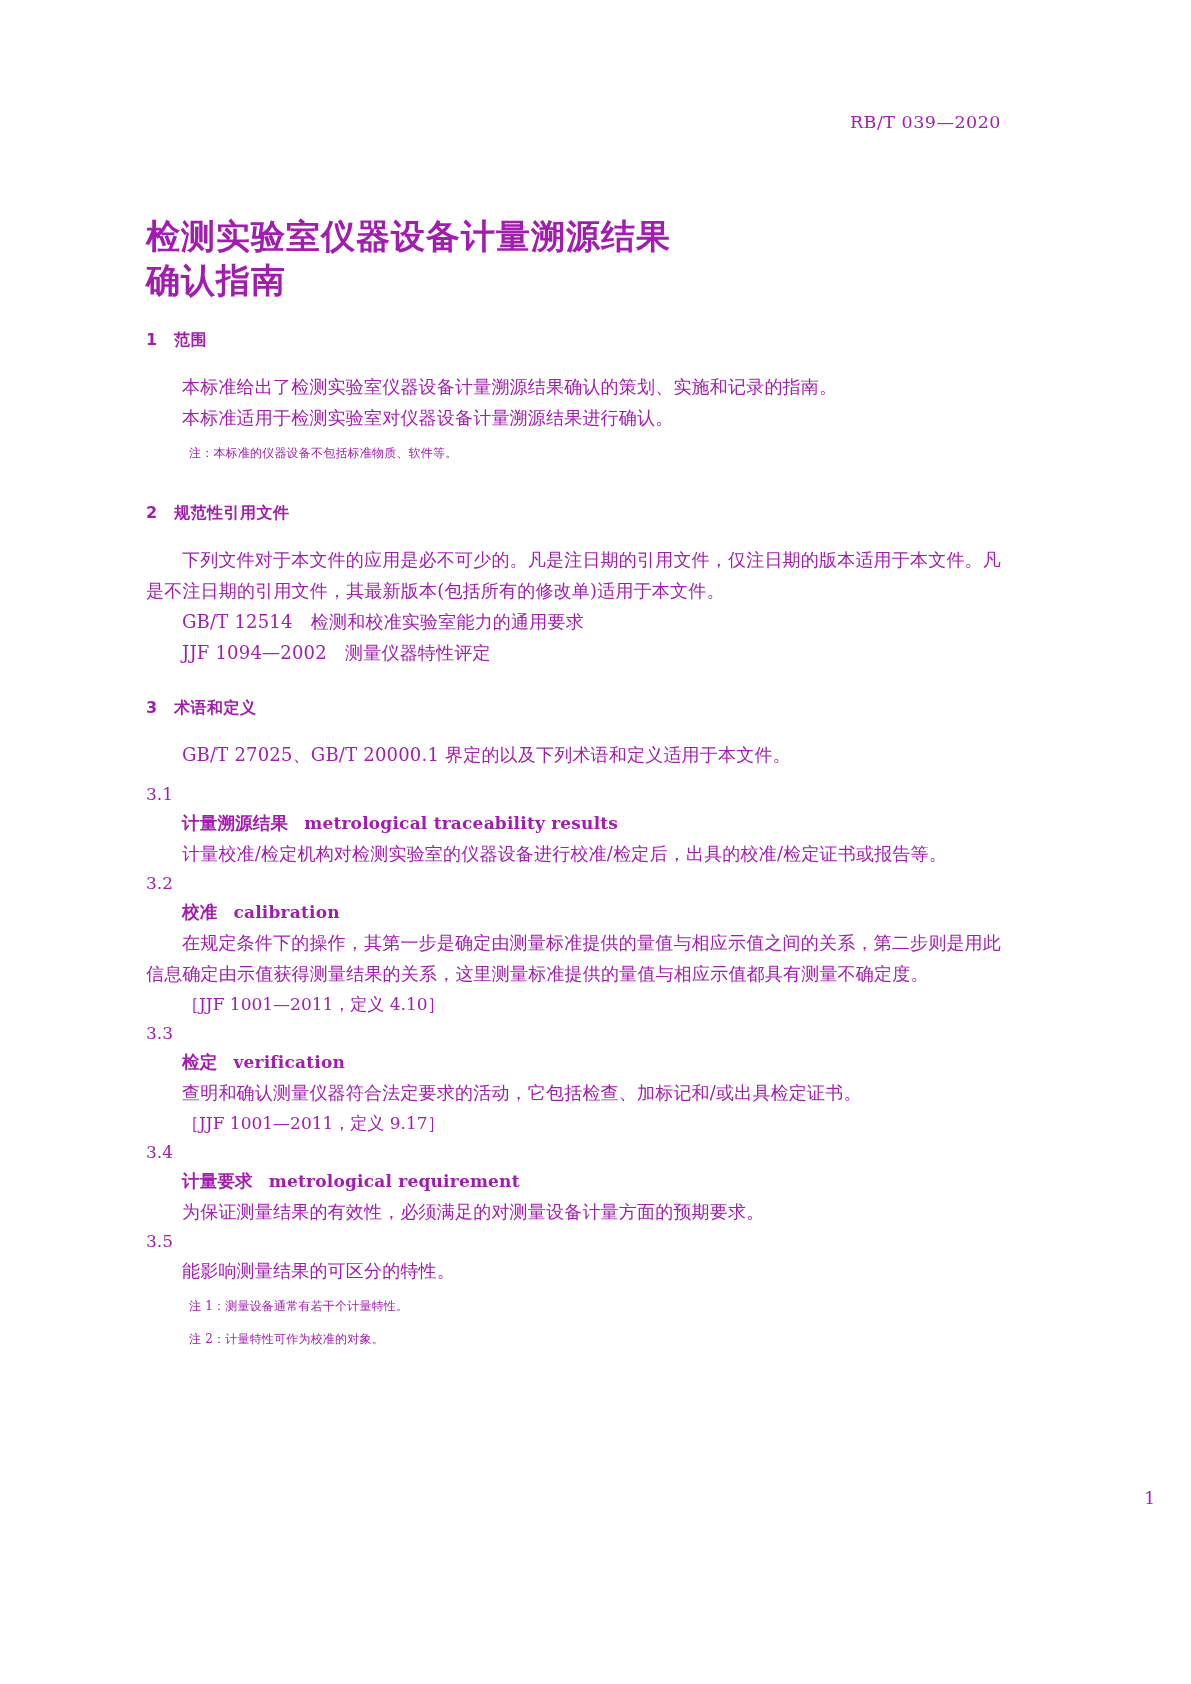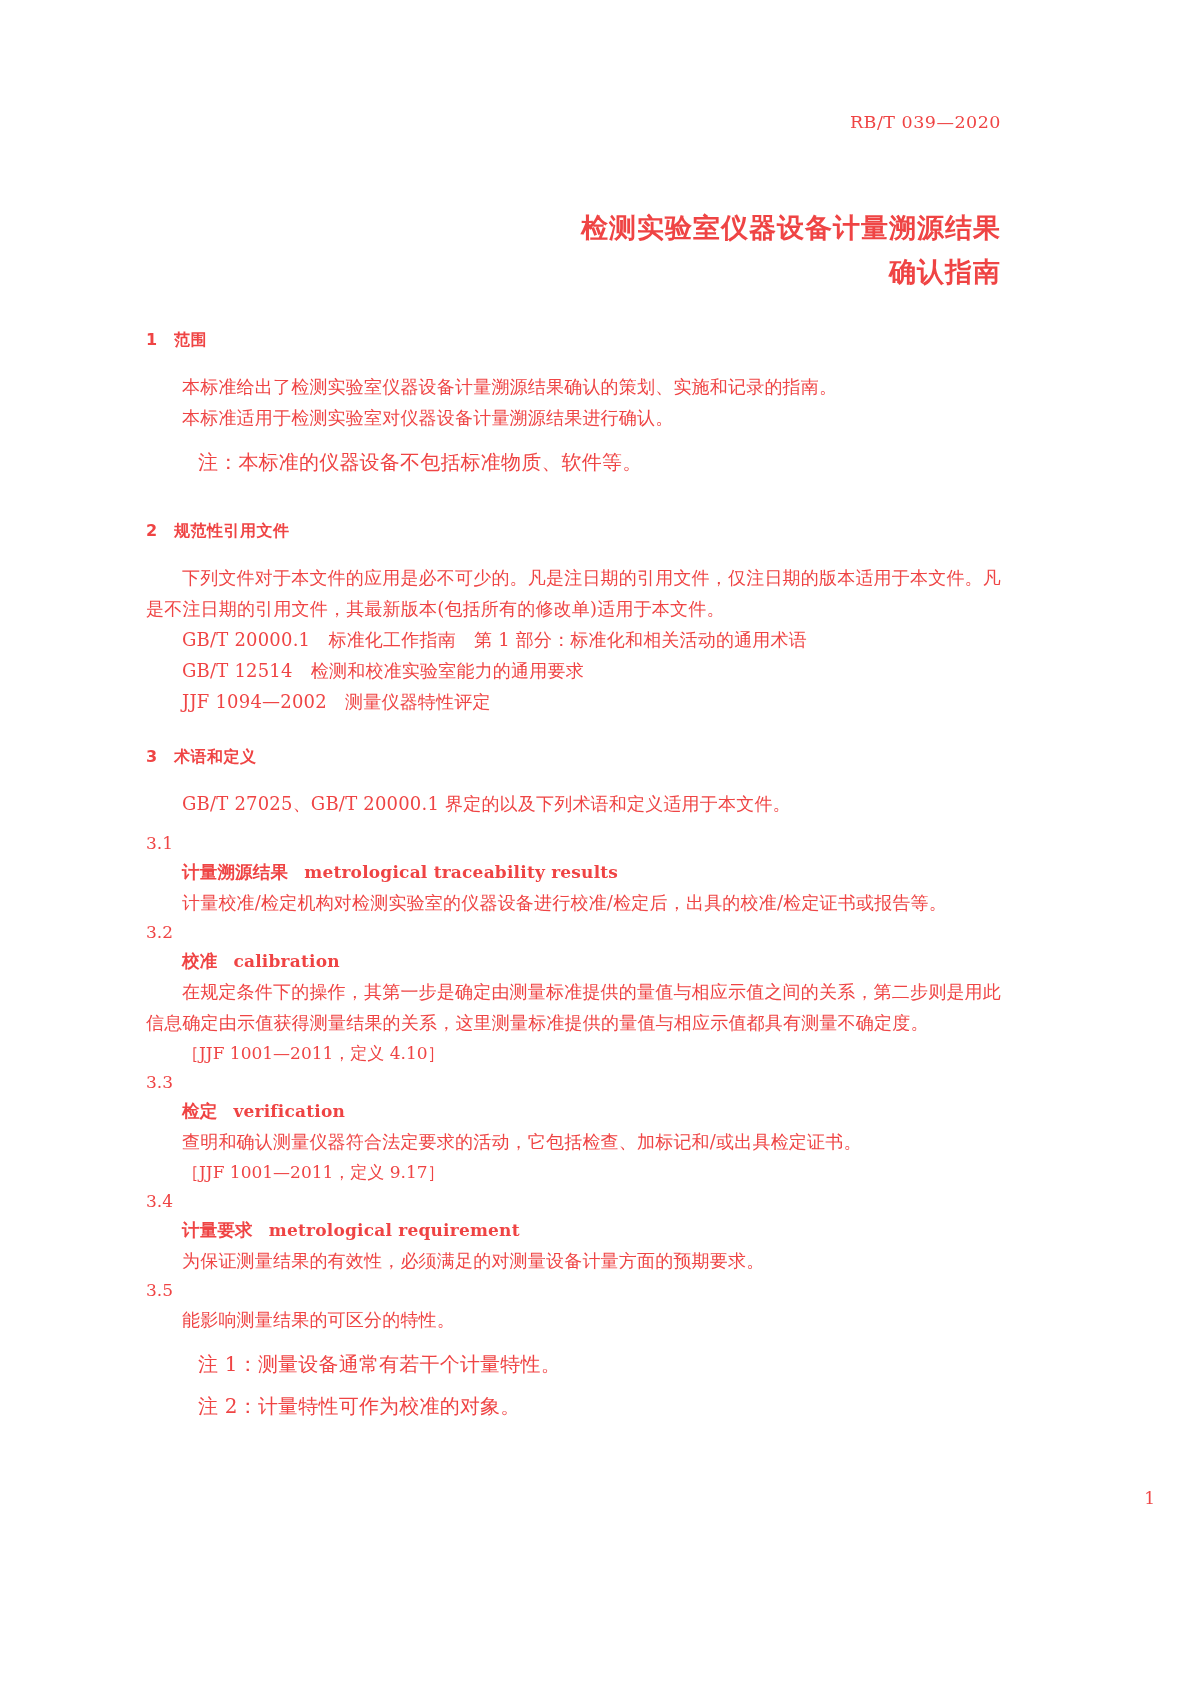--- a/index.html
+++ b/index.html
@@ -7,47 +7,47 @@
     padding: 0;
     background: #ffffff;
   }
   .page {
     position: relative;
     width: 1155px;
     height: 1684px;
     margin: 0 auto;
     background: #ffffff;
     font-family: "DejaVu Serif", "Liberation Serif", serif;
-    color: #ef4444;
+    color: #a21caf;
     box-sizing: border-box;
   }
   .content {
     position: absolute;
     left: 128px;
     top: 0;
     width: 855px;
   }
   .header-code {
     position: absolute;
     right: 0;
     top: 112px;
     font-family: "DejaVu Serif", "Liberation Serif", serif;
     font-size: 17.5px;
     letter-spacing: 0.5px;
     white-space: nowrap;
   }
   .doc-title {
     position: absolute;
     left: 0;
-    top: 206px;
+    top: 214px;
     width: 855px;
-    text-align: right;
+    text-align: left;
     font-family: "DejaVu Sans", "Liberation Sans", sans-serif;
     font-weight: bold;
-    font-size: 27px;
+    font-size: 34px;
     line-height: 44px;
     letter-spacing: 1px;
   }
   .body-area {
     position: absolute;
     left: 0;
     top: 330px;
     width: 855px;
   }
   .clause-head {
@@ -63,23 +63,23 @@
   }
   .para {
     font-size: 18px;
     line-height: 31px;
     text-align: justify;
     margin: 0;
     text-indent: 36px;
     letter-spacing: 0.2px;
   }
   .note {
-    font-size: 20px;
+    font-size: 12px;
     line-height: 26px;
-    margin: 16px;
+    margin: 7px;
     text-indent: 36px;
     letter-spacing: 0.2px;
   }
   .ref-item {
     font-size: 18px;
     line-height: 31px;
     margin: 0;
     text-indent: 36px;
     letter-spacing: 0.2px;
   }
@@ -146,21 +146,20 @@
       <p class="para">本标准适用于检测实验室对仪器设备计量溯源结果进行确认。</p>
       <p class="note">注：本标准的仪器设备不包括标准物质、软件等。</p>
 
       <div class="gap-l"></div>
 
       <div class="clause-head">
         <span class="num">2</span><span>规范性引用文件</span>
       </div>
       <div class="gap-m"></div>
       <p class="para">下列文件对于本文件的应用是必不可少的。凡是注日期的引用文件，仅注日期的版本适用于本文件。凡是不注日期的引用文件，其最新版本(包括所有的修改单)适用于本文件。</p>
-      <p class="ref-item">GB/T 20000.1　标准化工作指南　第 1 部分：标准化和相关活动的通用术语</p>
       <p class="ref-item">GB/T 12514　检测和校准实验室能力的通用要求</p>
       <p class="ref-item">JJF 1094—2002　测量仪器特性评定</p>
 
       <div class="gap-l"></div>
 
       <div class="clause-head">
         <span class="num">3</span><span>术语和定义</span>
       </div>
       <div class="gap-m"></div>
       <p class="para">GB/T 27025、GB/T 20000.1 界定的以及下列术语和定义适用于本文件。</p>

